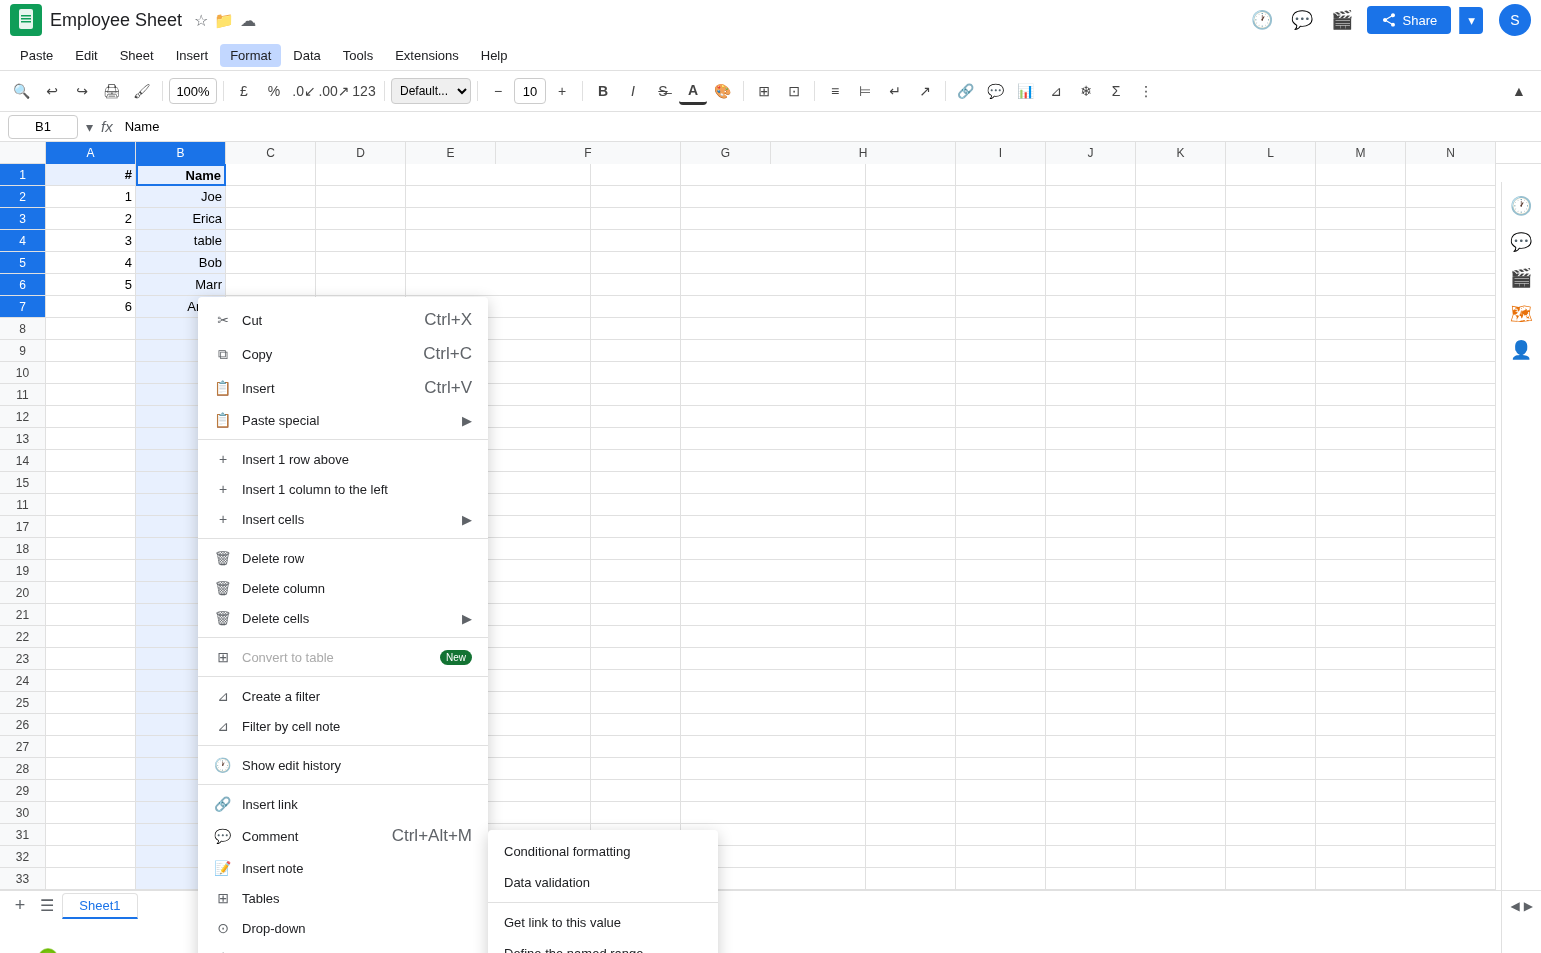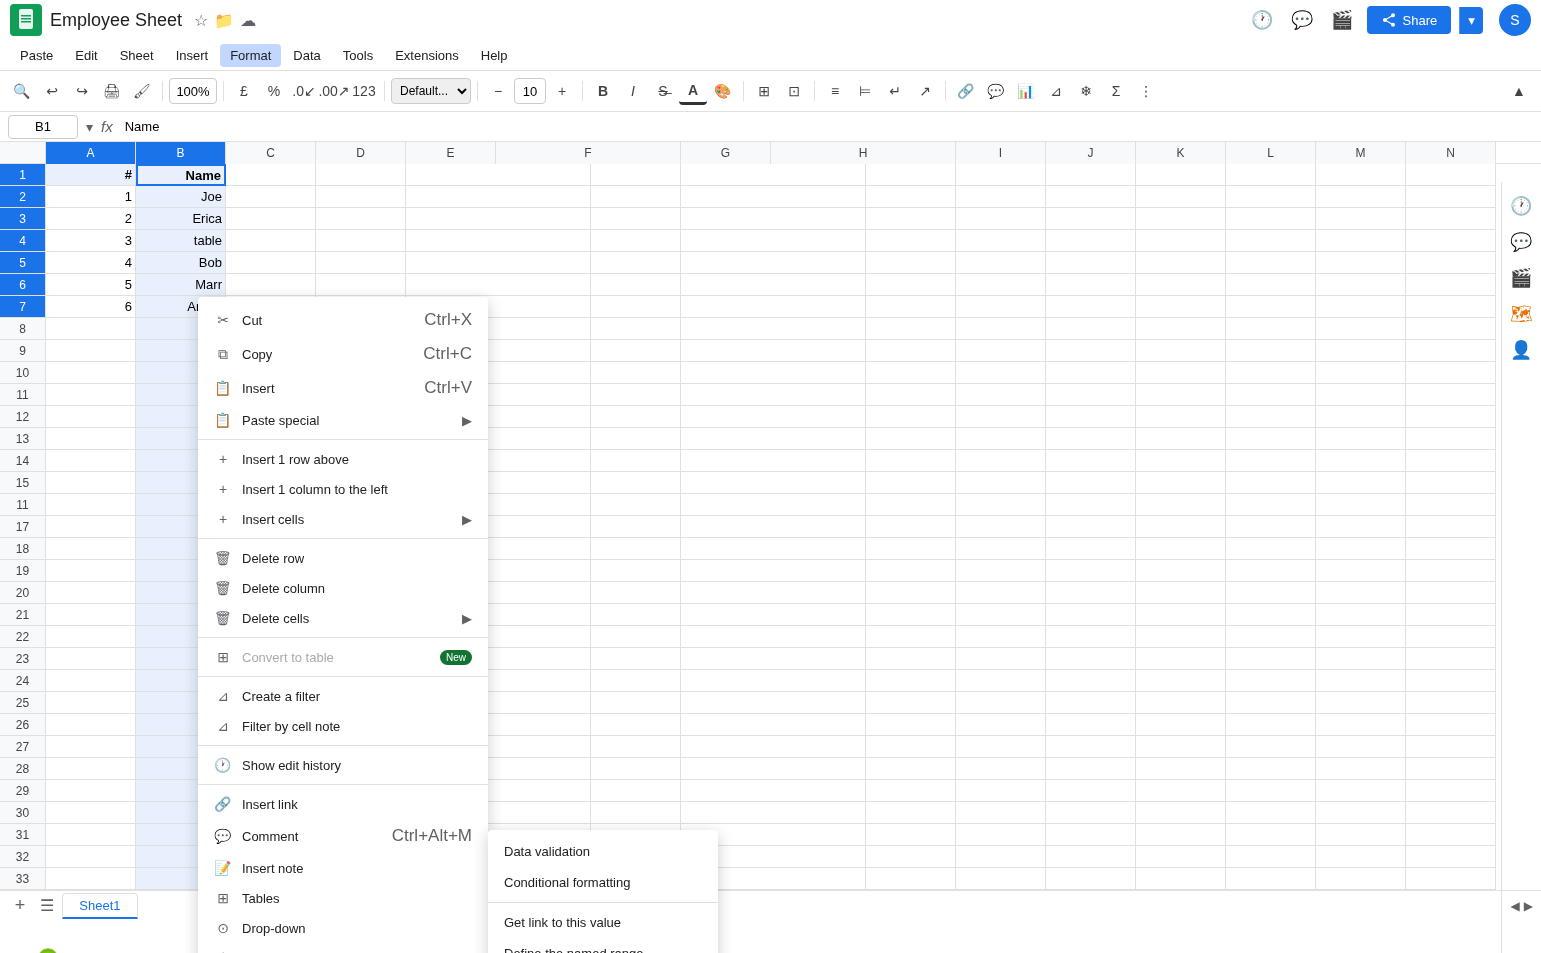--- a/index.html
+++ b/index.html
@@ -884,24 +884,24 @@
       <span class="ctx-icon">⬡</span>
       <span>Smart chips</span>
       <span style="color:#0f9d58;margin-left:4px;">●</span>
       <span class="arrow">▶</span>
     </div>
 
   </div>
 
   <div class="submenu">
     <div class="sub-item">
+      <span>Conditional formatting</span>
+    </div>
+    <div class="sub-item">
       <span>Data validation</span>
-    </div>
-    <div class="sub-item">
-      <span>Conditional formatting</span>
     </div>
     <div class="sub-sep"></div>
     <div class="sub-item">
       <span>Get link to this value</span>
     </div>
     <div class="sub-item">
       <span>Define the named range</span>
     </div>
 
   </div>

